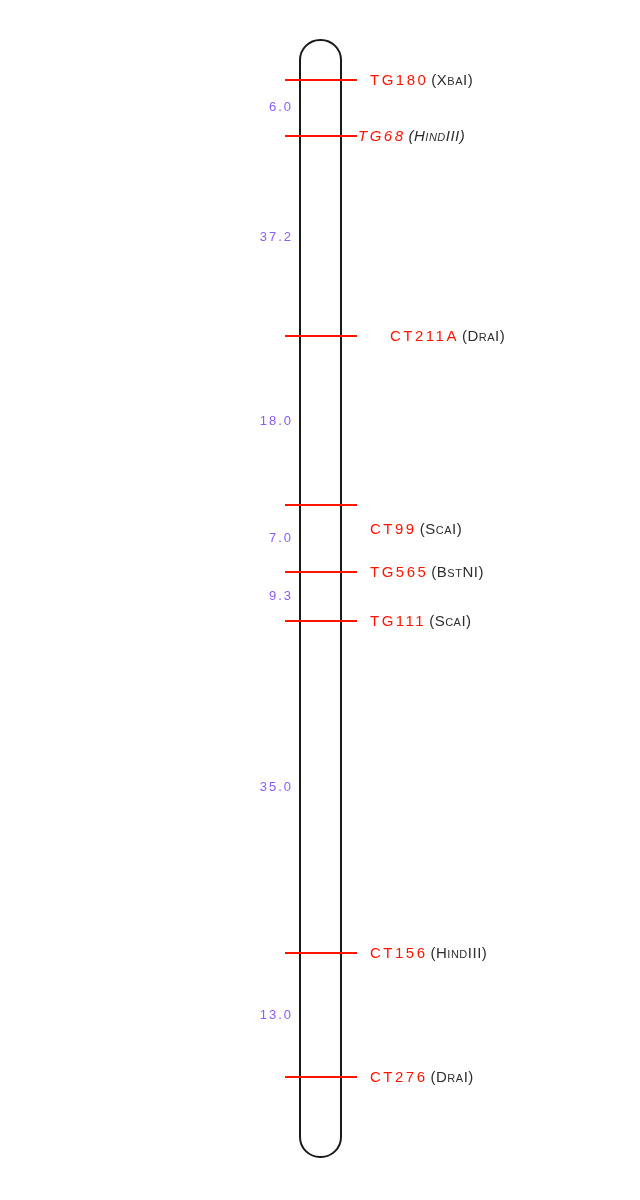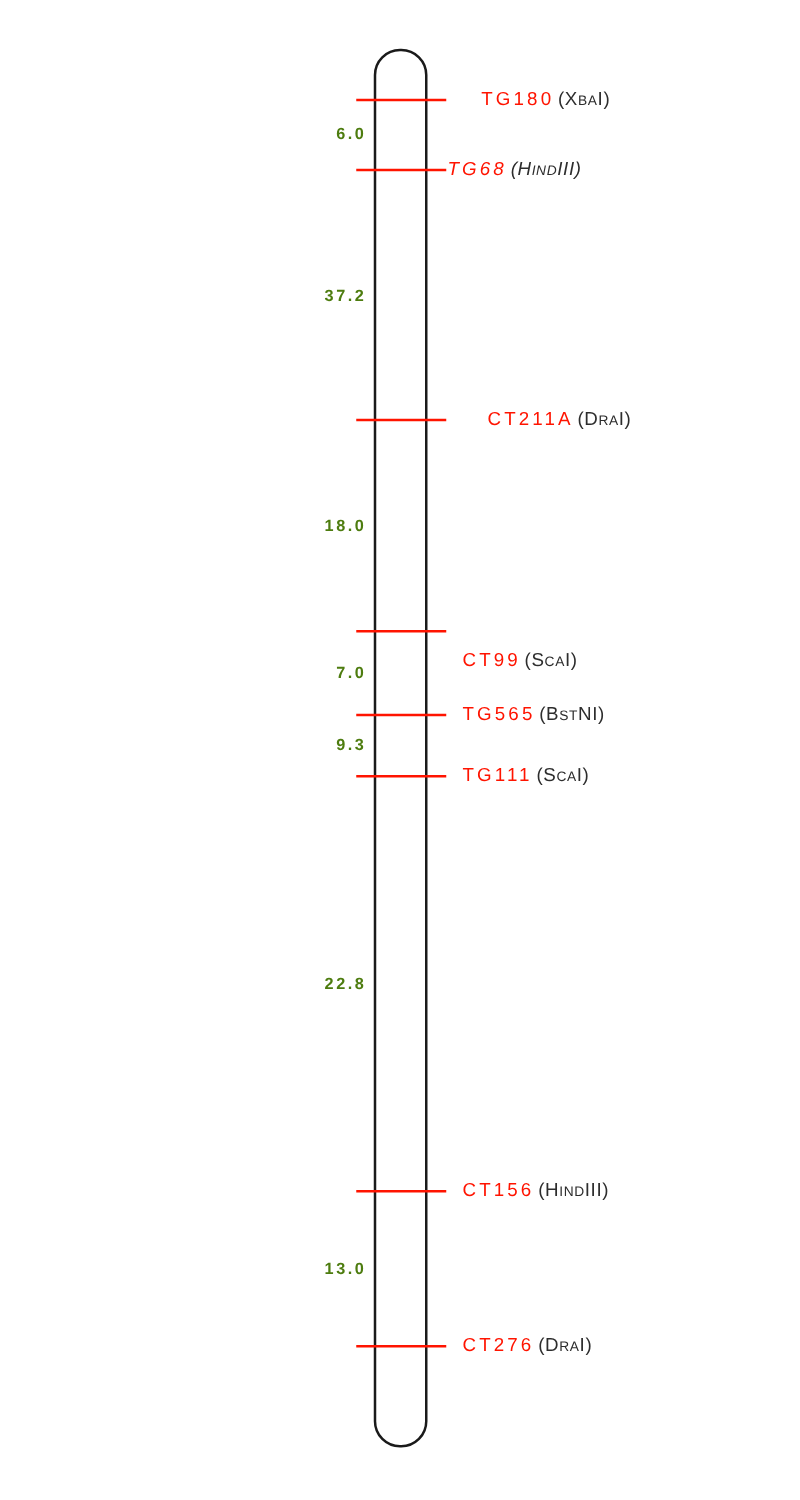--- a/index.html
+++ b/index.html
@@ -43,32 +43,31 @@
     letter-spacing: 0.5px;
     margin-left: 3px;
   }
   .interval-label {
     position: absolute;
     text-align: left;
     white-space: nowrap;
     line-height: 16px;
     font-size: 13px;
     letter-spacing: 2px;
-    color: #4d7c0f;
-    font-weight: bold;
+    color: #8b5cf6;
   }
 </style>
 </head>
 <body>
 
 <div class="stage">
   <div class="chromosome" style="left: 299px; top: 39px; width: 43px; height: 1119px;"></div>
 
   <div class="tick" style="left: 285px; width: 72px; top: 79px;"></div>
-  <div class="marker-label" style="left: 370px; top: 70px; margin-left: 15px;">
+  <div class="marker-label" style="left: 370px; top: 70px;">
     <span class="marker-name">TG180</span><span class="marker-enzyme">(XbaI)</span>
   </div>
 
   <div class="tick" style="left: 285px; width: 72px; top: 135px;"></div>
   <div class="marker-label" style="left: 358px; top: 126px; font-style: italic;">
     <span class="marker-name">TG68</span><span class="marker-enzyme">(HindIII)</span>
   </div>
 
   <div class="tick" style="left: 285px; width: 72px; top: 335px;"></div>
   <div class="marker-label" style="left: 370px; top: 326px; margin-left: 20px;">
@@ -103,16 +102,16 @@
   <div class="interval-label" style="right: 347px; top: 99px;">6.0</div>
 
   <div class="interval-label" style="right: 347px; top: 229px;">37.2</div>
 
   <div class="interval-label" style="right: 347px; top: 413px;">18.0</div>
 
   <div class="interval-label" style="right: 347px; top: 530px;">7.0</div>
 
   <div class="interval-label" style="right: 347px; top: 588px;">9.3</div>
 
-  <div class="interval-label" style="right: 347px; top: 779px;">22.8</div>
+  <div class="interval-label" style="right: 347px; top: 779px;">35.0</div>
 
   <div class="interval-label" style="right: 347px; top: 1007px; margin-left: 24px;">13.0</div>
 </div>
 
 </body></html>

